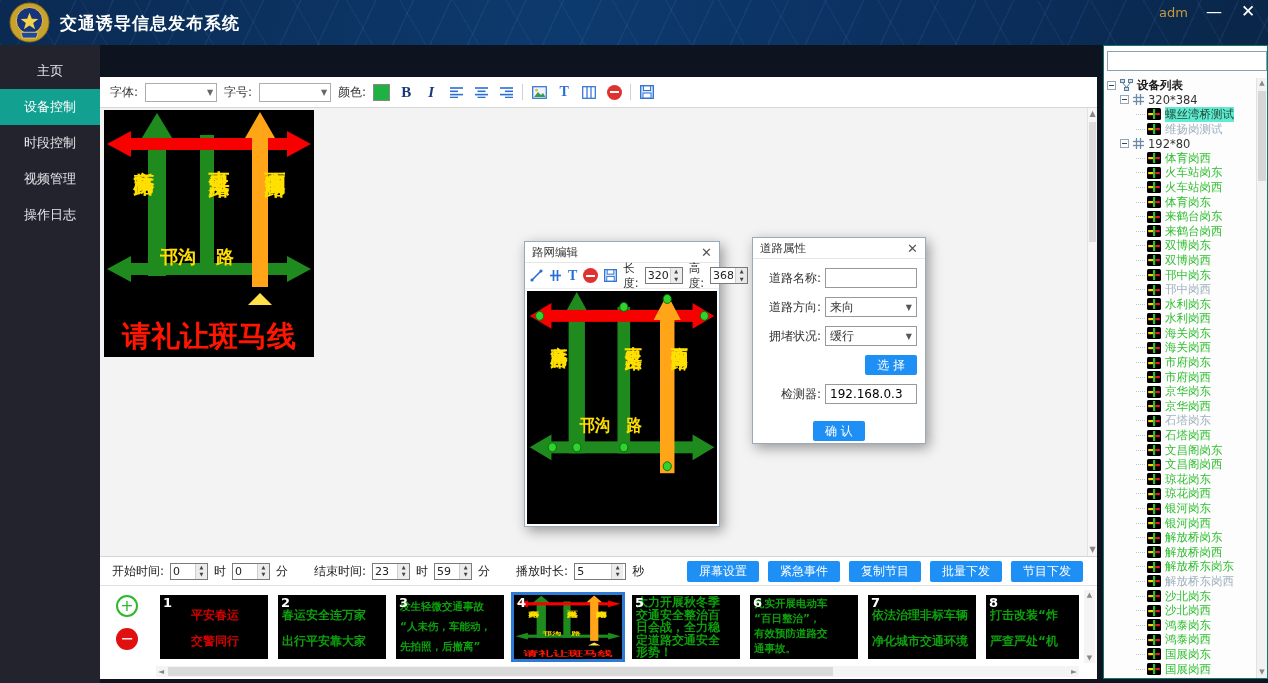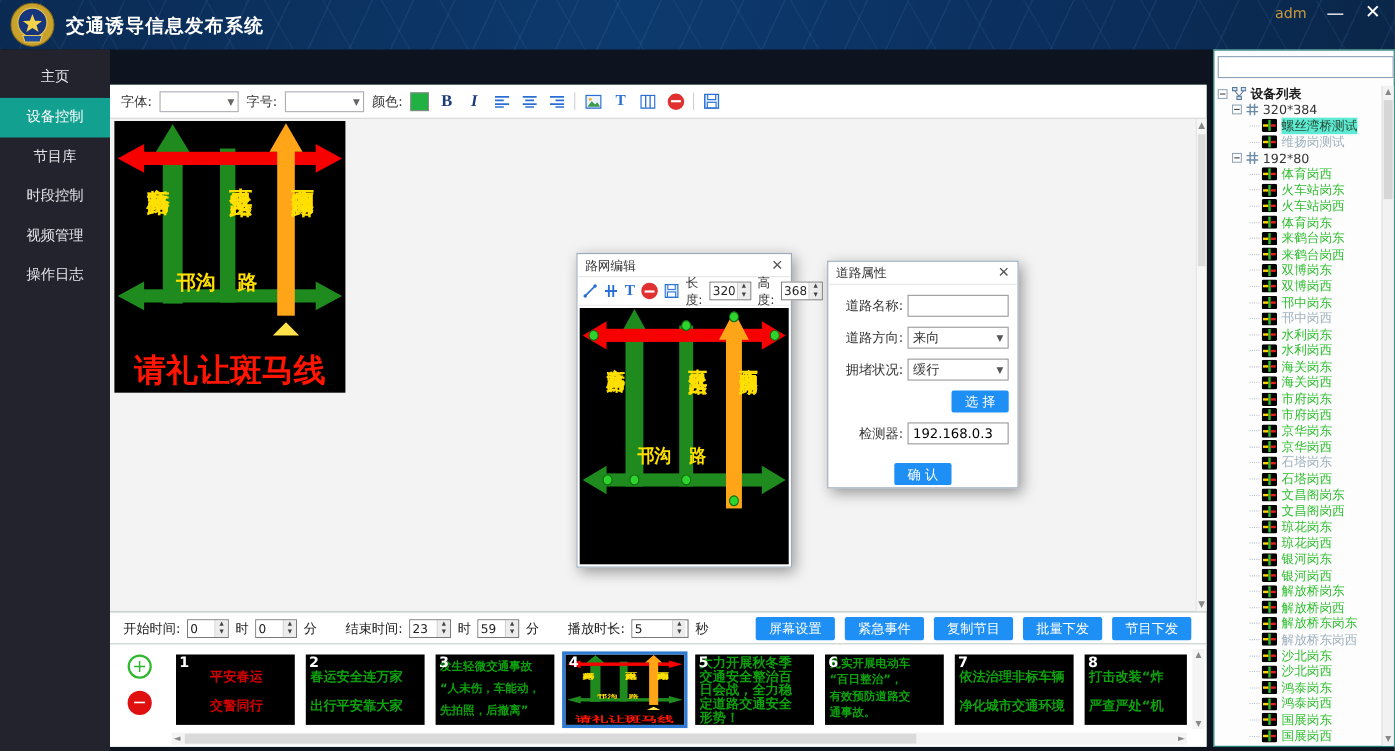--- a/index.html
+++ b/index.html
@@ -44,21 +44,21 @@
   #preview-sign { position:absolute; left:4px; top:2px; width:210px; height:247px; background:#000; }
   .vscroll { position:absolute; right:0; top:0; bottom:0; width:10px; background:#f6f6f6; border-left:1px solid #e3e3e3; }
   .vscroll .vthumb { position:absolute; left:1px; right:1px; top:14px; height:120px; background:#dcdcdc; }
   .vscroll .va { position:absolute; left:0; right:0; height:12px; color:#888; font-size:8px; text-align:center; line-height:12px; }
 
   
   .dlg { position:absolute; background:#fff; border:1px solid #9aaabb; box-shadow:3px 4px 12px rgba(0,0,0,.38); }
   .dlg-title { height:21px; display:flex; align-items:center; padding:0 7px; font-size:11.5px; color:#333;
     border-bottom:1px solid #e6e6e6; }
   .dlg-x { margin-left:auto; color:#555; font-size:13px; cursor:pointer; line-height:1; }
-  #roadnet-dialog { left:424px; top:153px; width:196px; height:286px; }
+  #roadnet-dialog { left:424px; top:164px; width:196px; height:286px; }
   #roadnet-toolbar { height:26px; display:flex; align-items:center; gap:6px; padding:0 5px; font-size:11.5px; color:#333;
     border-bottom:1px solid #eee; }
   .dlg-canvas { margin:2px; height:233px; background:#000; }
   .spin { display:inline-flex; border:1px solid #7a7a7a; background:#fff; height:17px; align-items:stretch; }
   .spin input { width:24px; border:0; outline:0; font-size:11px; padding:0 2px; font-family:inherit; color:#222; }
   .spin .ud { display:flex; flex-direction:column; width:12px; border-left:1px solid #cfcfcf; }
   .spin .ud span { flex:1; font-size:5px; line-height:7px; text-align:center; background:#ececec; color:#444; cursor:pointer; }
 
   #props-dialog { left:652px; top:160px; width:174px; height:207px; }
   .prow { display:flex; align-items:center; margin:9px 8px 0 8px; font-size:12px; color:#333; }
@@ -127,21 +127,20 @@
   </svg>
   <div id="app-title">交通诱导信息发布系统</div>
   <div id="user-name">adm</div>
   <div id="btn-min">—</div>
   <div id="btn-close">✕</div>
 </div>
 
 <div id="sidebar">
     <div class="side-item">主页</div>
     <div class="side-item active">设备控制</div>
-    <div class="side-item">节目库</div>
     <div class="side-item">时段控制</div>
     <div class="side-item">视频管理</div>
     <div class="side-item">操作日志</div>
   </div>
 
 <div id="main">
 
   <div id="toolbar">
     <span>字体:</span>
     <span class="combo">

